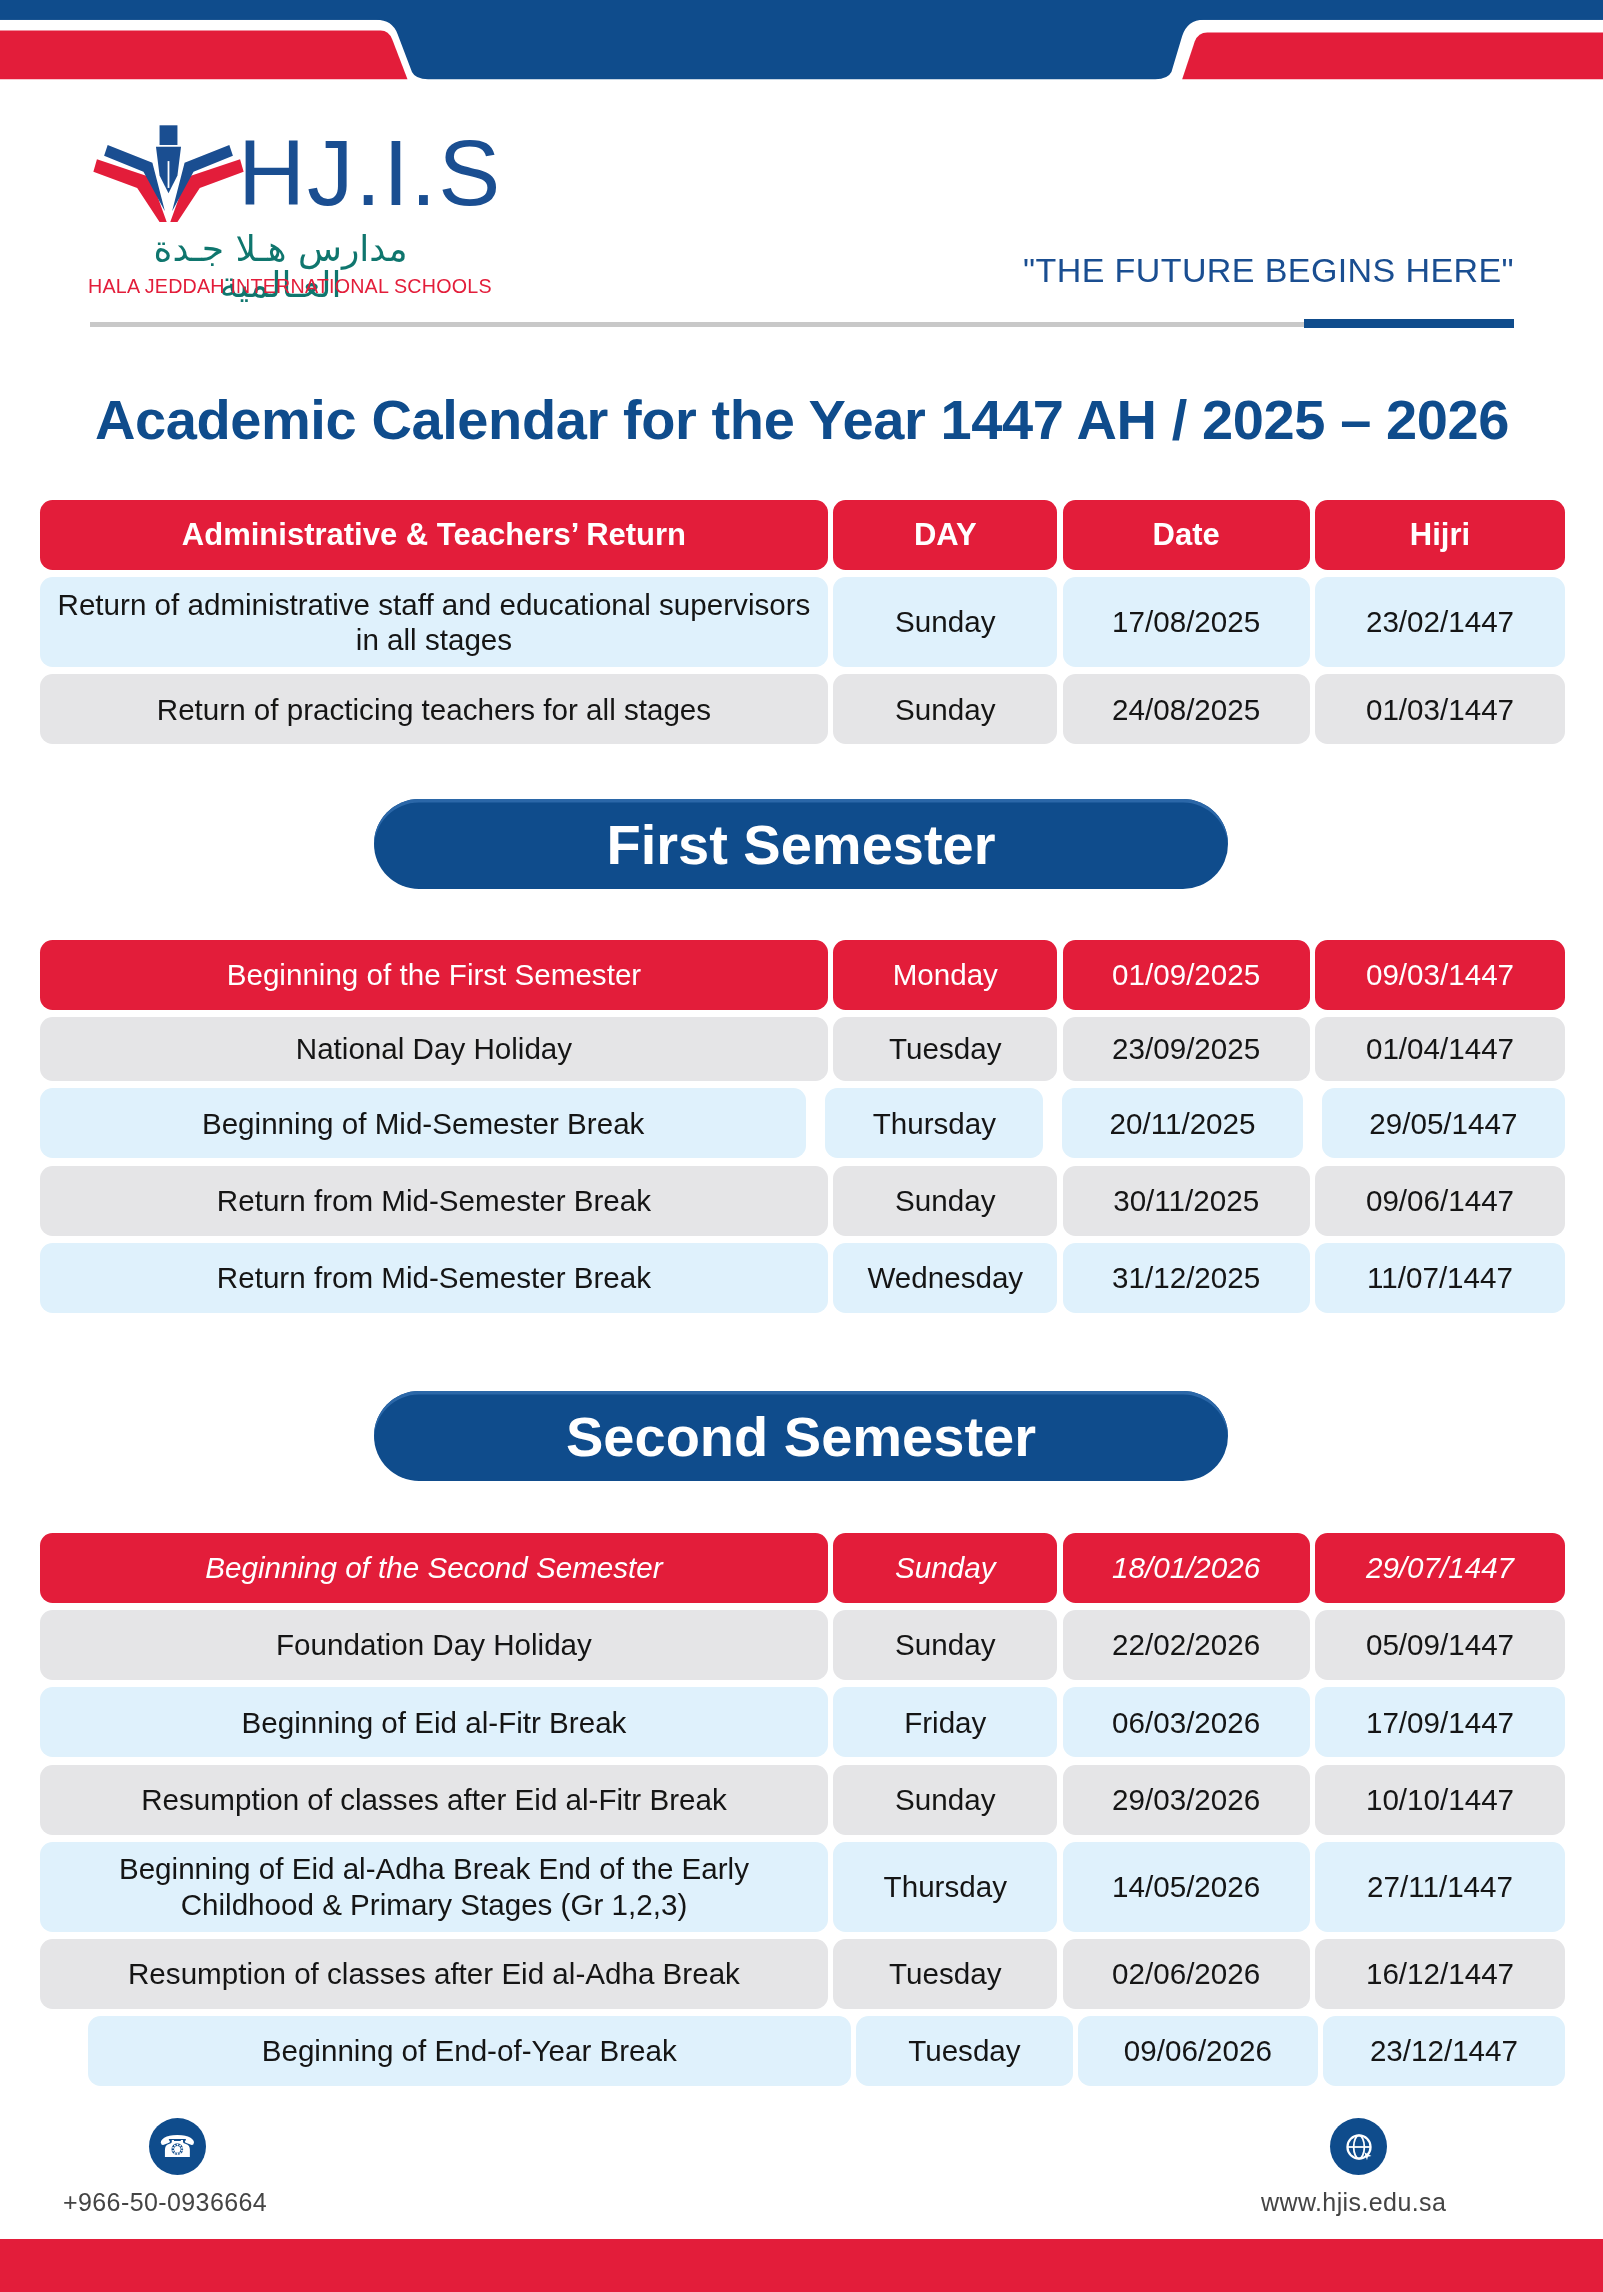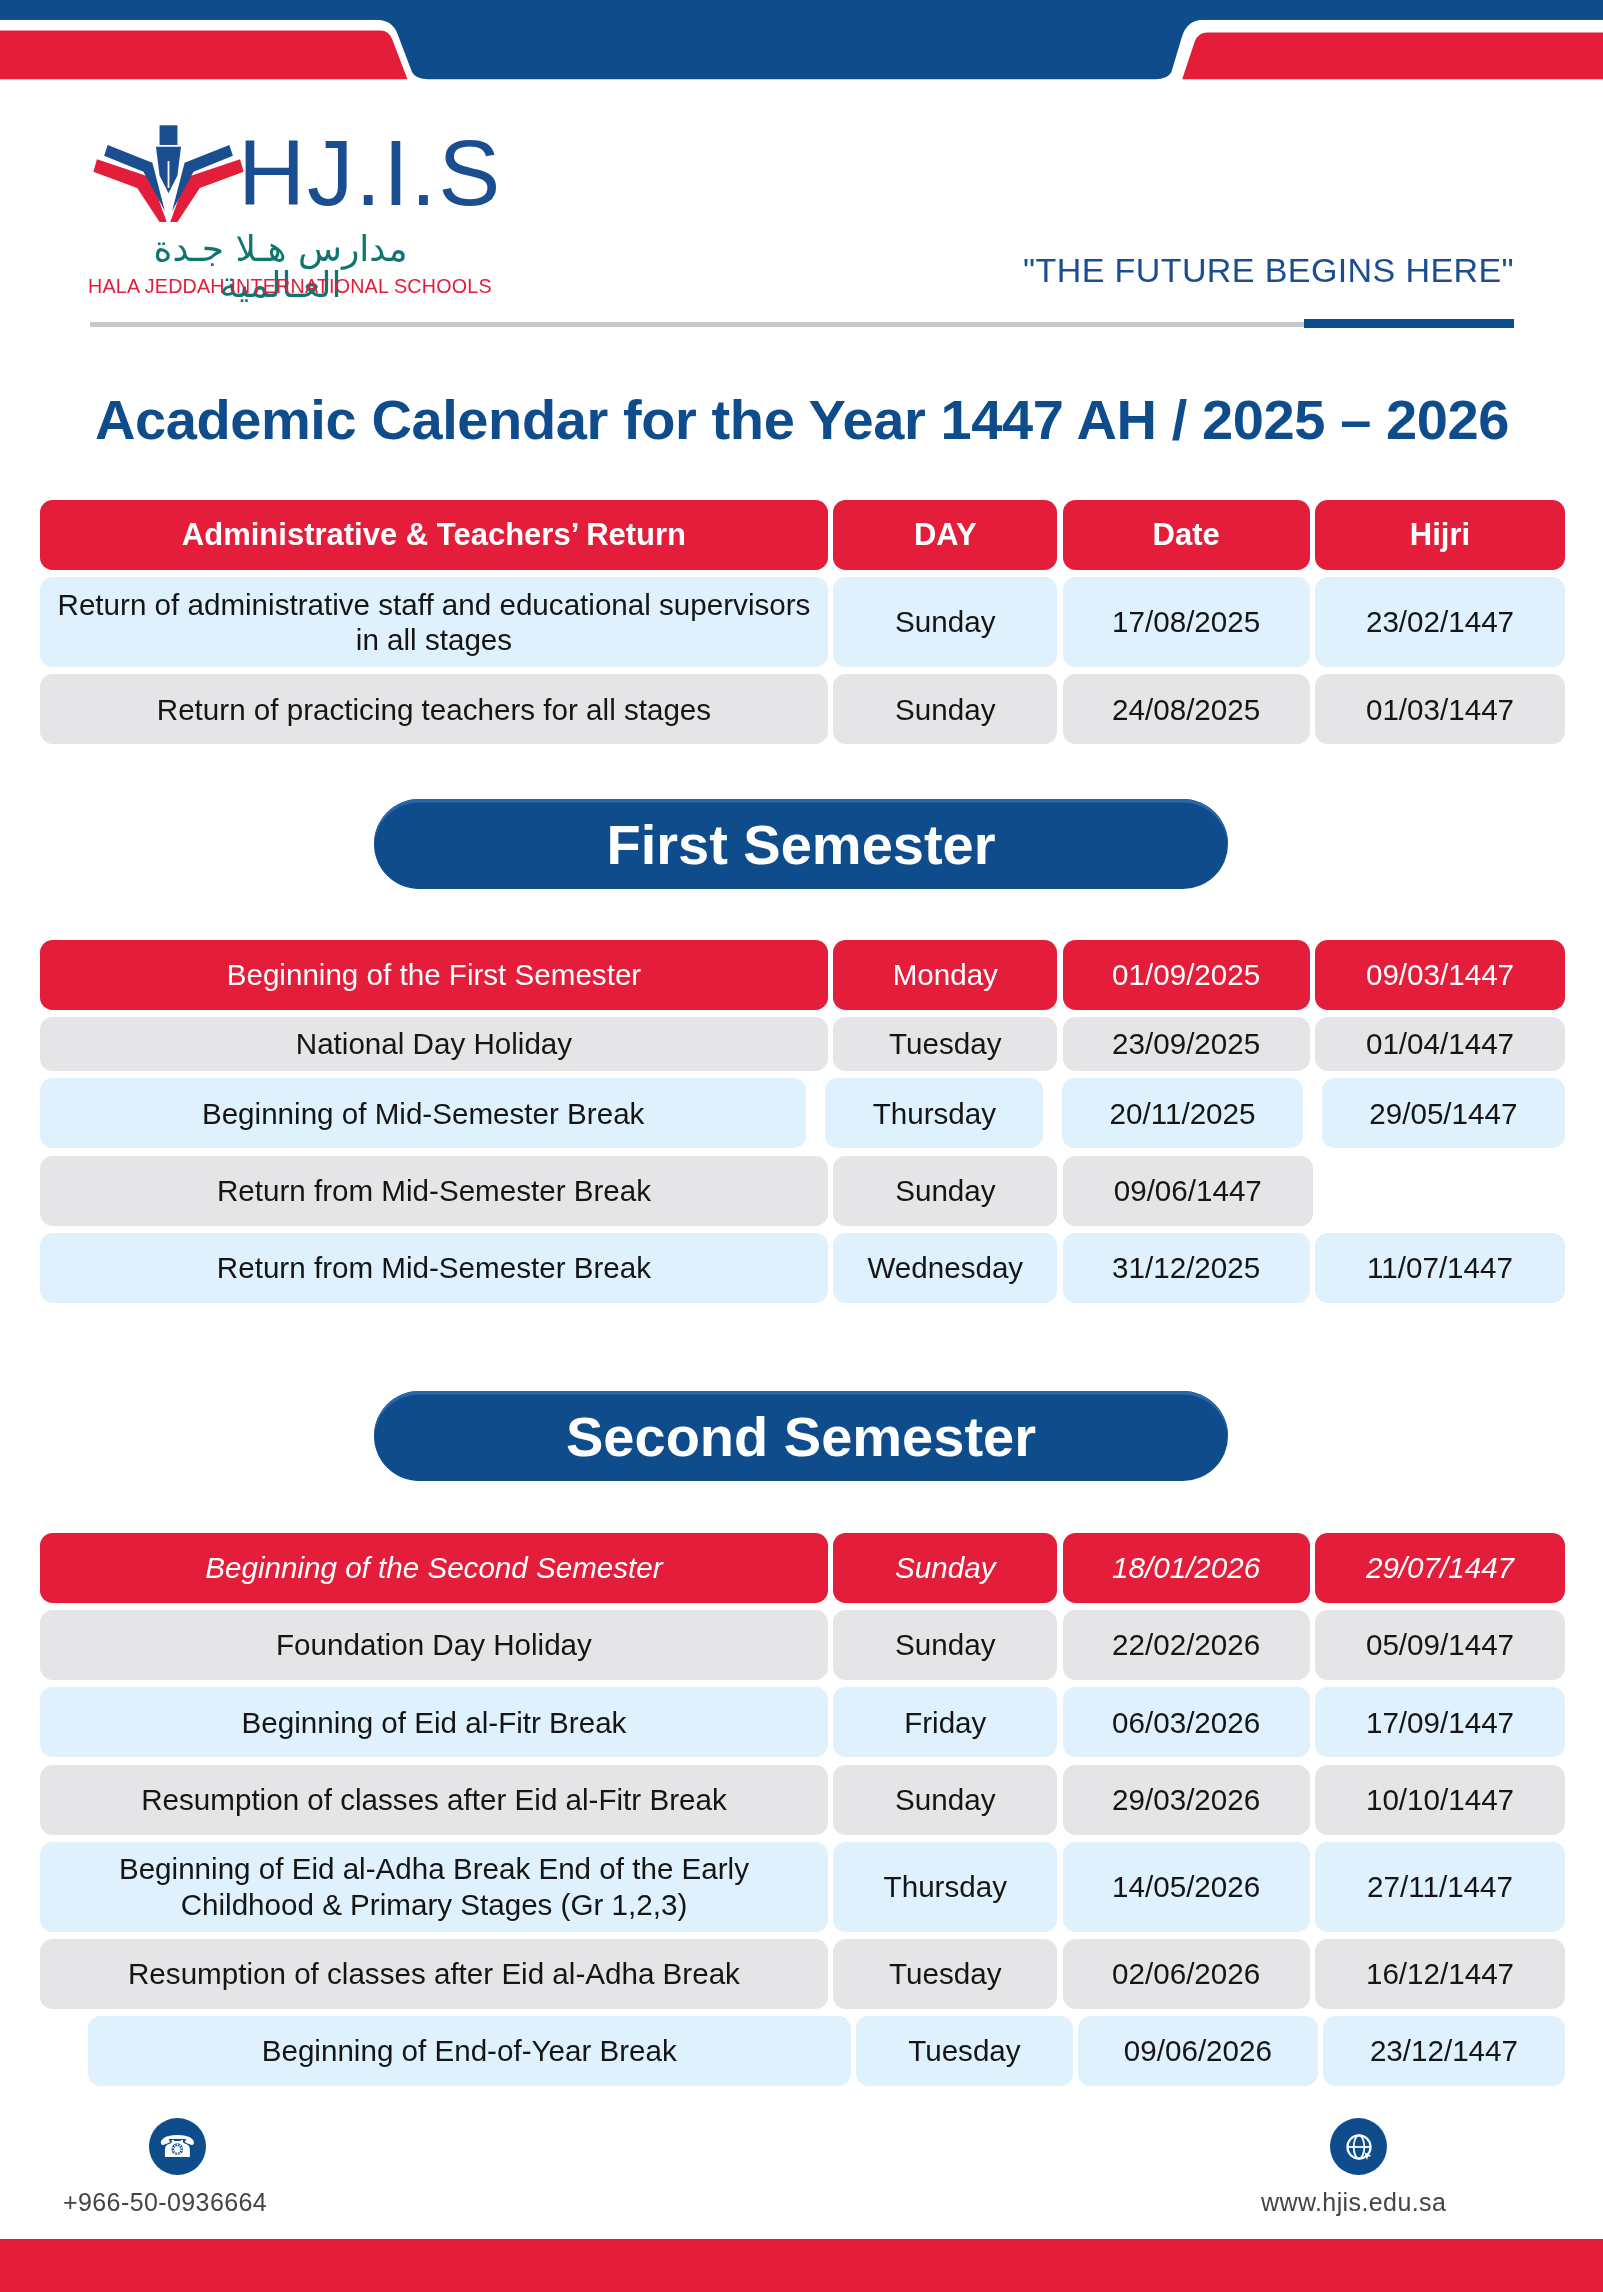--- a/index.html
+++ b/index.html
@@ -95,35 +95,36 @@
 
 <div class="semester-pill" style="top:799px;">First Semester</div>
 
 <div class="tbl" style="top:940px;">
   <div class="row head" style="height:70px;">
     <div class="cell c1">Beginning of the First Semester</div>
     <div class="cell c2">Monday</div>
     <div class="cell c3">01/09/2025</div>
     <div class="cell c4">09/03/1447</div>
   </div>
-  <div class="row gray" style="height:54px;border-radius:31px;">
+  <div class="row gray" style="height:64px;border-radius:31px;">
     <div class="cell c1">National Day Holiday</div>
     <div class="cell c2">Tuesday</div>
     <div class="cell c3">23/09/2025</div>
     <div class="cell c4">01/04/1447</div>
   </div>
   <div class="row blue" style="height:70px;gap:19px;">
     <div class="cell c1">Beginning of Mid-Semester Break</div>
     <div class="cell c2">Thursday</div>
     <div class="cell c3">20/11/2025</div>
     <div class="cell c4">29/05/1447</div>
   </div>
   <div class="row gray" style="height:70px;">
     <div class="cell c1">Return from Mid-Semester Break</div>
     <div class="cell c2">Sunday</div>
+    <div class="cell c3">30/11/2025</div>
     <div class="cell c4">09/06/1447</div>
   </div>
   <div class="row blue" style="height:70px;">
     <div class="cell c1">Return from Mid-Semester Break</div>
     <div class="cell c2">Wednesday</div>
     <div class="cell c3">31/12/2025</div>
     <div class="cell c4">11/07/1447</div>
   </div>
 </div>
 

